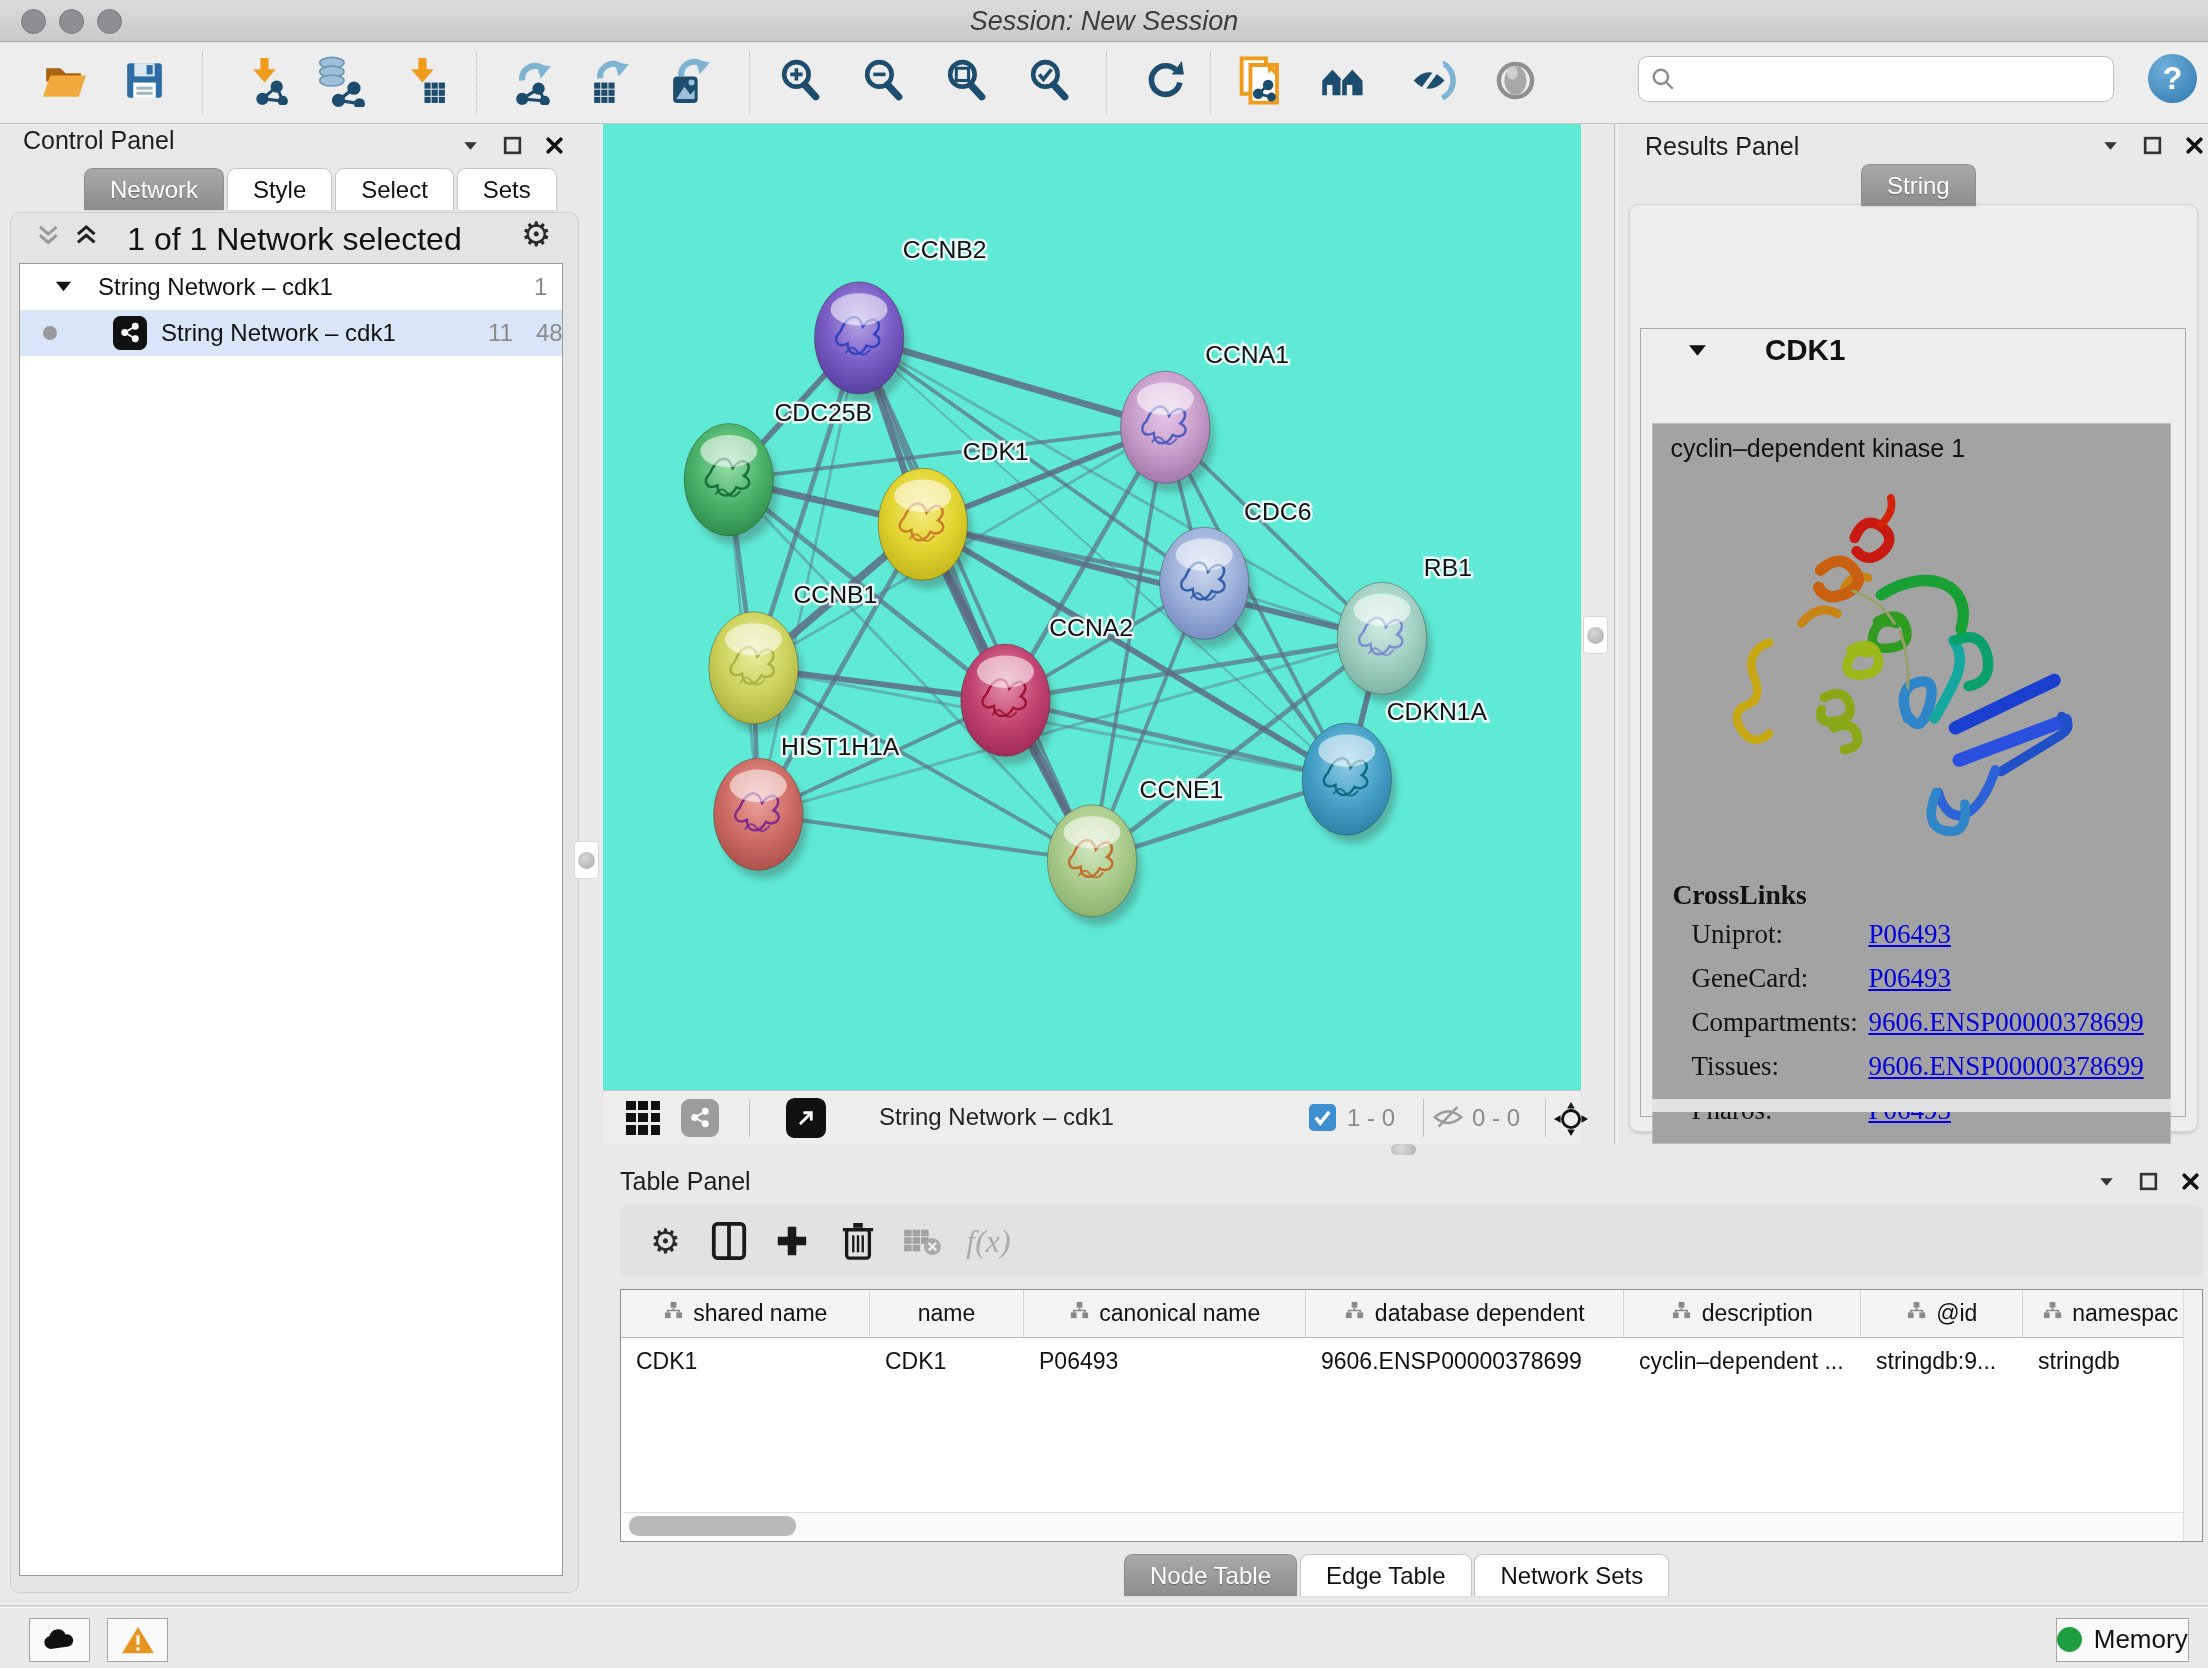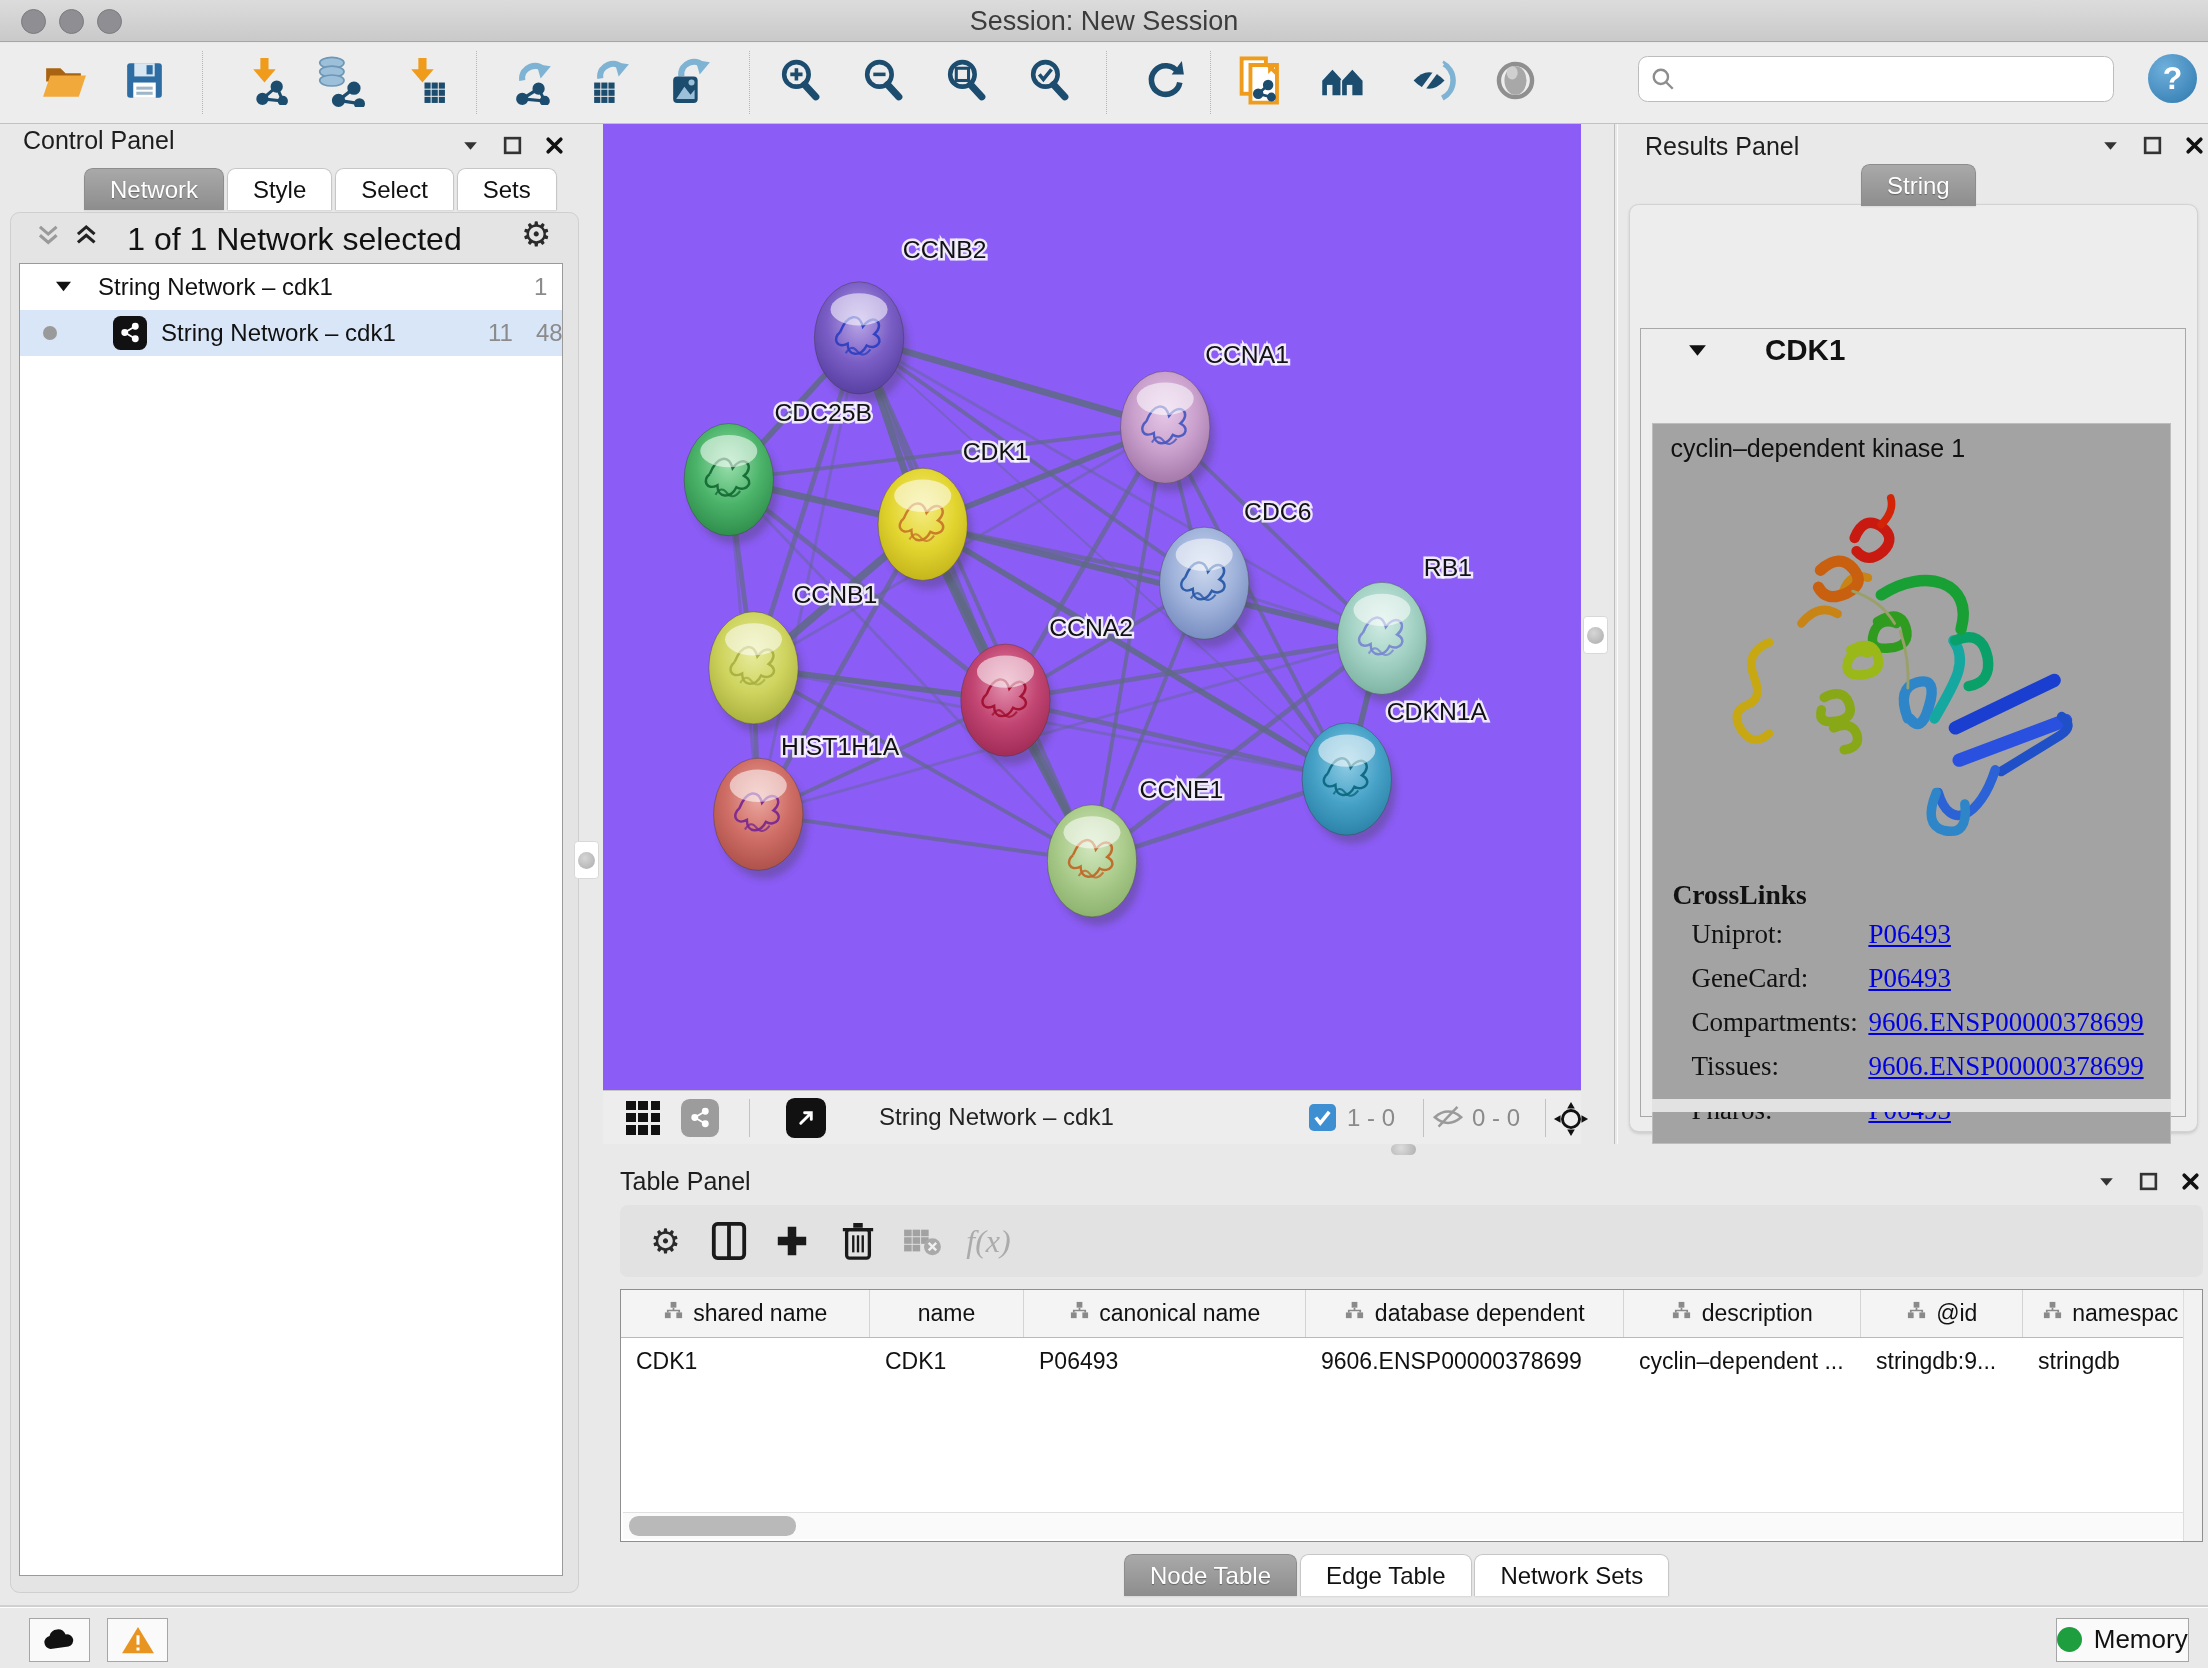--- a/index.html
+++ b/index.html
@@ -9,21 +9,21 @@
     font-family:"Liberation Sans", sans-serif; color:#111;
   }
   .abs { position:absolute; }
 
   
   .titlebar { left:0; top:0; width:2208px; height:42px;
     background:linear-gradient(#dcdcdc,#c9c9c9); border-bottom:1px solid #a6a6a6; }
   .traffic { top:8.6px; width:25px; height:25px; border-radius:50%;
     background:#8e8e93; border:1px solid #7a7a80; }
   .win-title { left:0; top:0; width:100%; height:42px; line-height:42px;
-    text-align:center; font-size:27px; color:#3c3c3c; }
+    text-align:center; font-size:27px; color:#3c3c3c;font-style:italic; }
 
   
   .toolbar { left:0; top:43px; width:2208px; height:81px; background:#ededed;
     border-bottom:1px solid #c2c2c2; }
   .tbtn { position:absolute; top:3.8px; width:57px; height:68px;
     display:flex; align-items:center; justify-content:center; cursor:default; }
   .tsep { position:absolute; top:7.6px; height:63px; width:0;
     border-left:1.9px dotted #b6b6b6; }
   .searchbox { position:absolute; left:1638px; top:13.3px; width:476px; height:46px;
     background:#fff; border:1.9px solid #bcbcbc; border-radius:9.5px;
@@ -53,21 +53,21 @@
     background:#e4e4e4; border:1px solid #cfcfcf; border-radius:9.5px; }
   .netlist { left:19px; top:139px; width:544px; height:1313px; background:#fff;
     border:1.9px solid #9a9a9a; }
   .netrow { position:relative; height:46px; display:flex; align-items:center; font-size:24px; }
   .netrow.selected { background:#d9e6f8; }
   .count { color:#8b8b8b; }
   .sharesq { width:34px; height:34px; border-radius:7.6px; background:#111;
     display:flex; align-items:center; justify-content:center; }
 
   
-  .net-canvas { left:603px; top:124px; width:978px; height:966px; background:#8b5cf6; }
+  .net-canvas { left:603px; top:124px; width:978px; height:966px; background:#5eead4; }
   .net-bottombar { left:603px; top:1090px; width:978px; height:54px; background:#ededed;
     border-top:1px solid #c6c6c6; }
   .nbb-sep { position:absolute; top:7.6px; height:38px; width:0; border-left:1px solid #c2c2c2; }
   .nbb-count { position:absolute; top:13.3px; font-size:24px; color:#8a8a8a; }
   .blackbtn { width:40px; height:40px; border-radius:8.6px; background:#111;
     display:flex; align-items:center; justify-content:center; }
   .graybtn { width:38px; height:38px; border-radius:8.6px; background:#9c9c9c;
     display:flex; align-items:center; justify-content:center; }
   .gridglyph { display:grid; grid-template-columns:repeat(3,9.5px); grid-gap:2.9px; }
   .gridglyph b { width:9.5px; height:9.5px; background:#111; }

